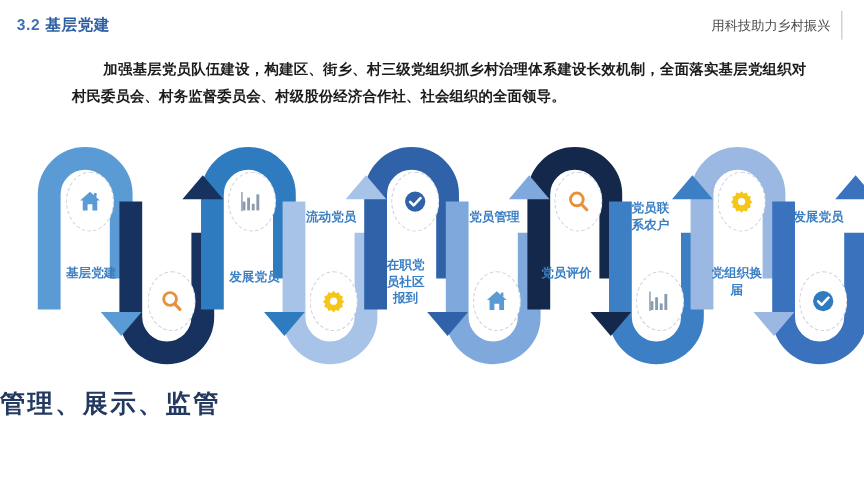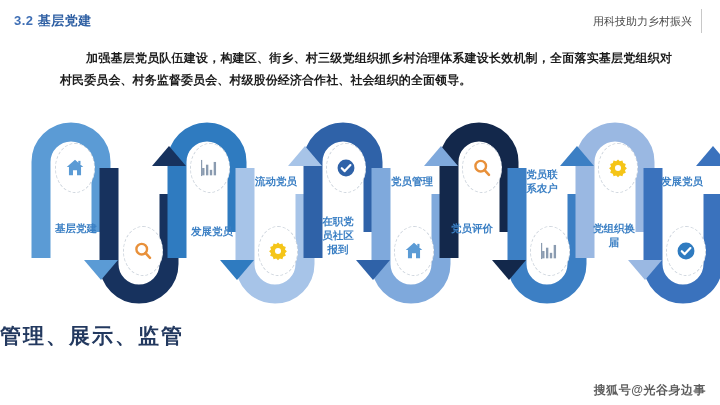--- a/index.html
+++ b/index.html
@@ -185,15 +185,14 @@
     <div class="loop-label" style="left: 436px; top: 103px; width: 72px; color: rgb(58, 127, 196);">党员评价</div>
     <div class="loop-label" style="left: 514px; top: 49px; width: 56px; color: rgb(58, 127, 196);">党员联
 系农户</div>
     <div class="loop-label" style="left: 578px; top: 103px; width: 72px; color: rgb(58, 127, 196);">党组织换
 届</div>
     <div class="loop-label" style="left: 650px; top: 56px; width: 64px; color: rgb(58, 127, 196);">发展党员</div>
   </div>
 
   <div class="bottom-title">管理、展示、监管</div>
 
-  <div class="watermark">搜狐号@光谷身边事</div>
 
 </div>
 
 </body></html>

